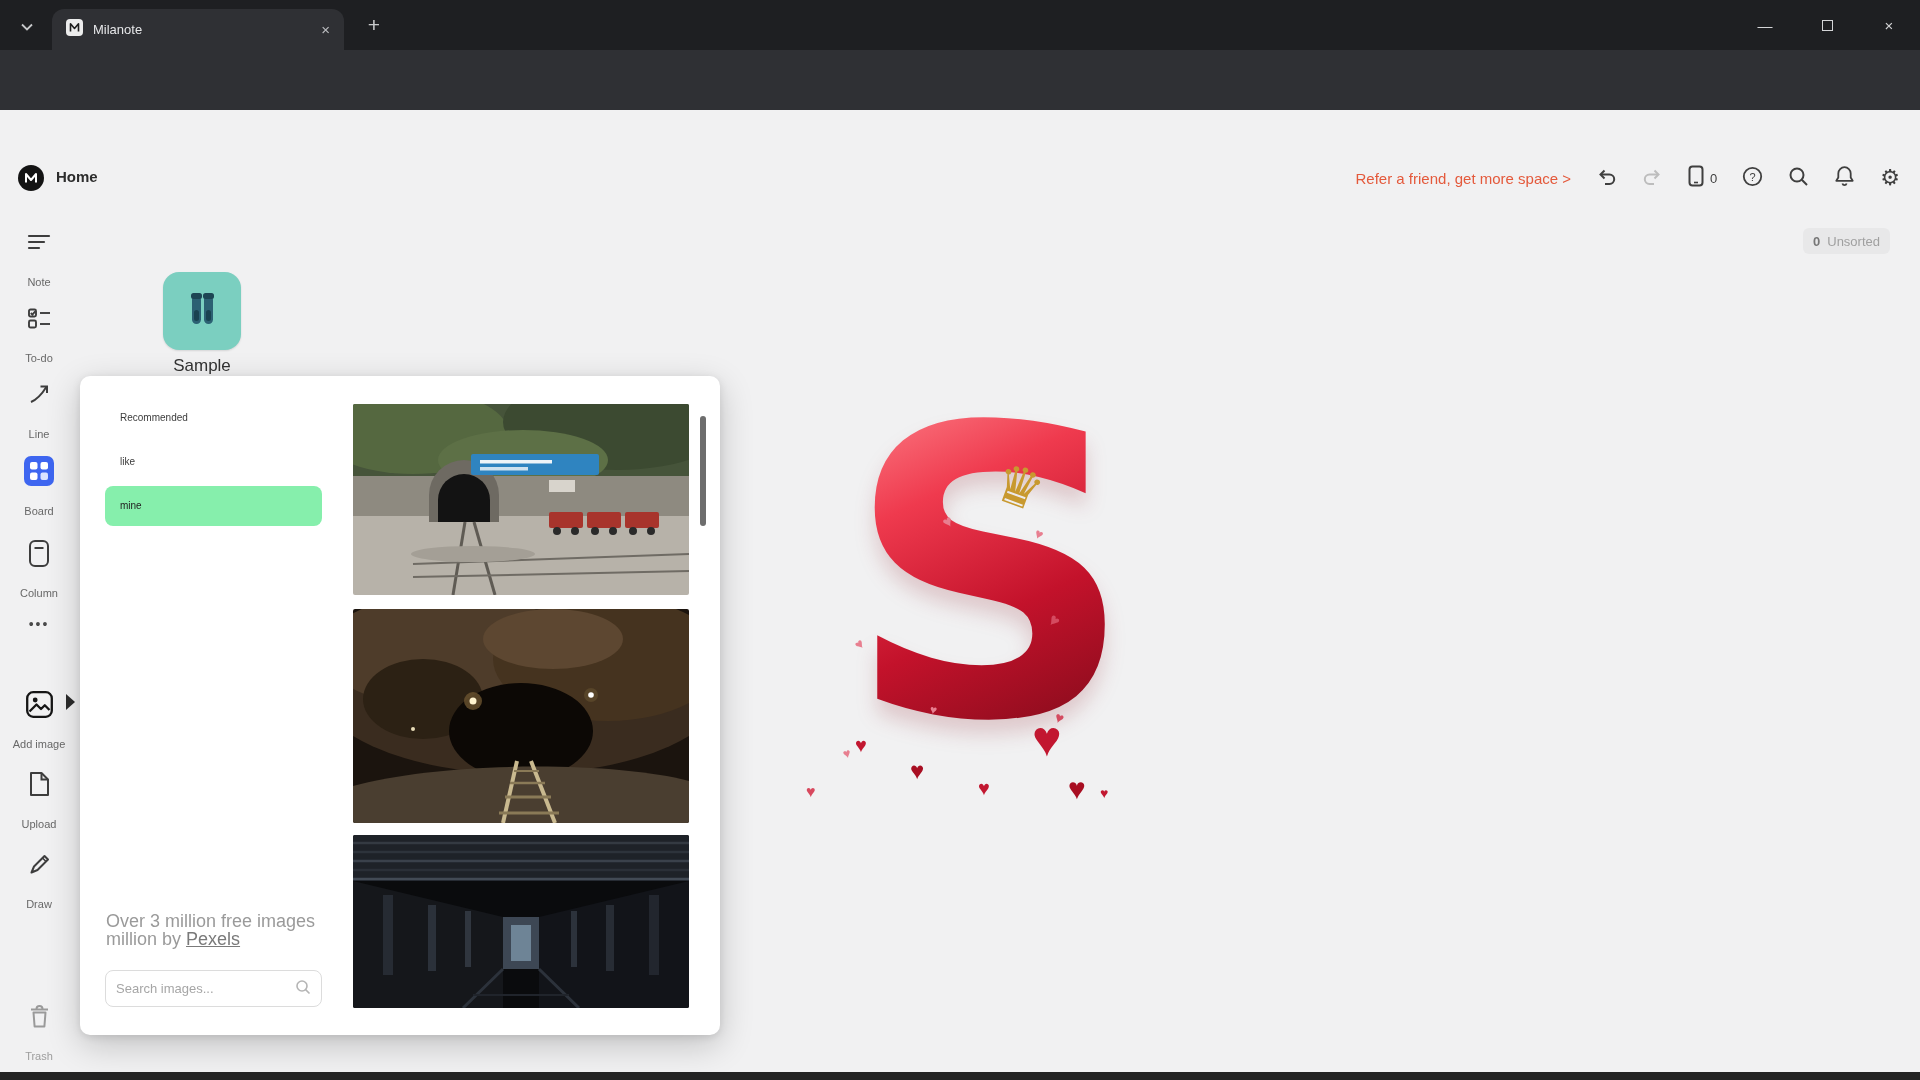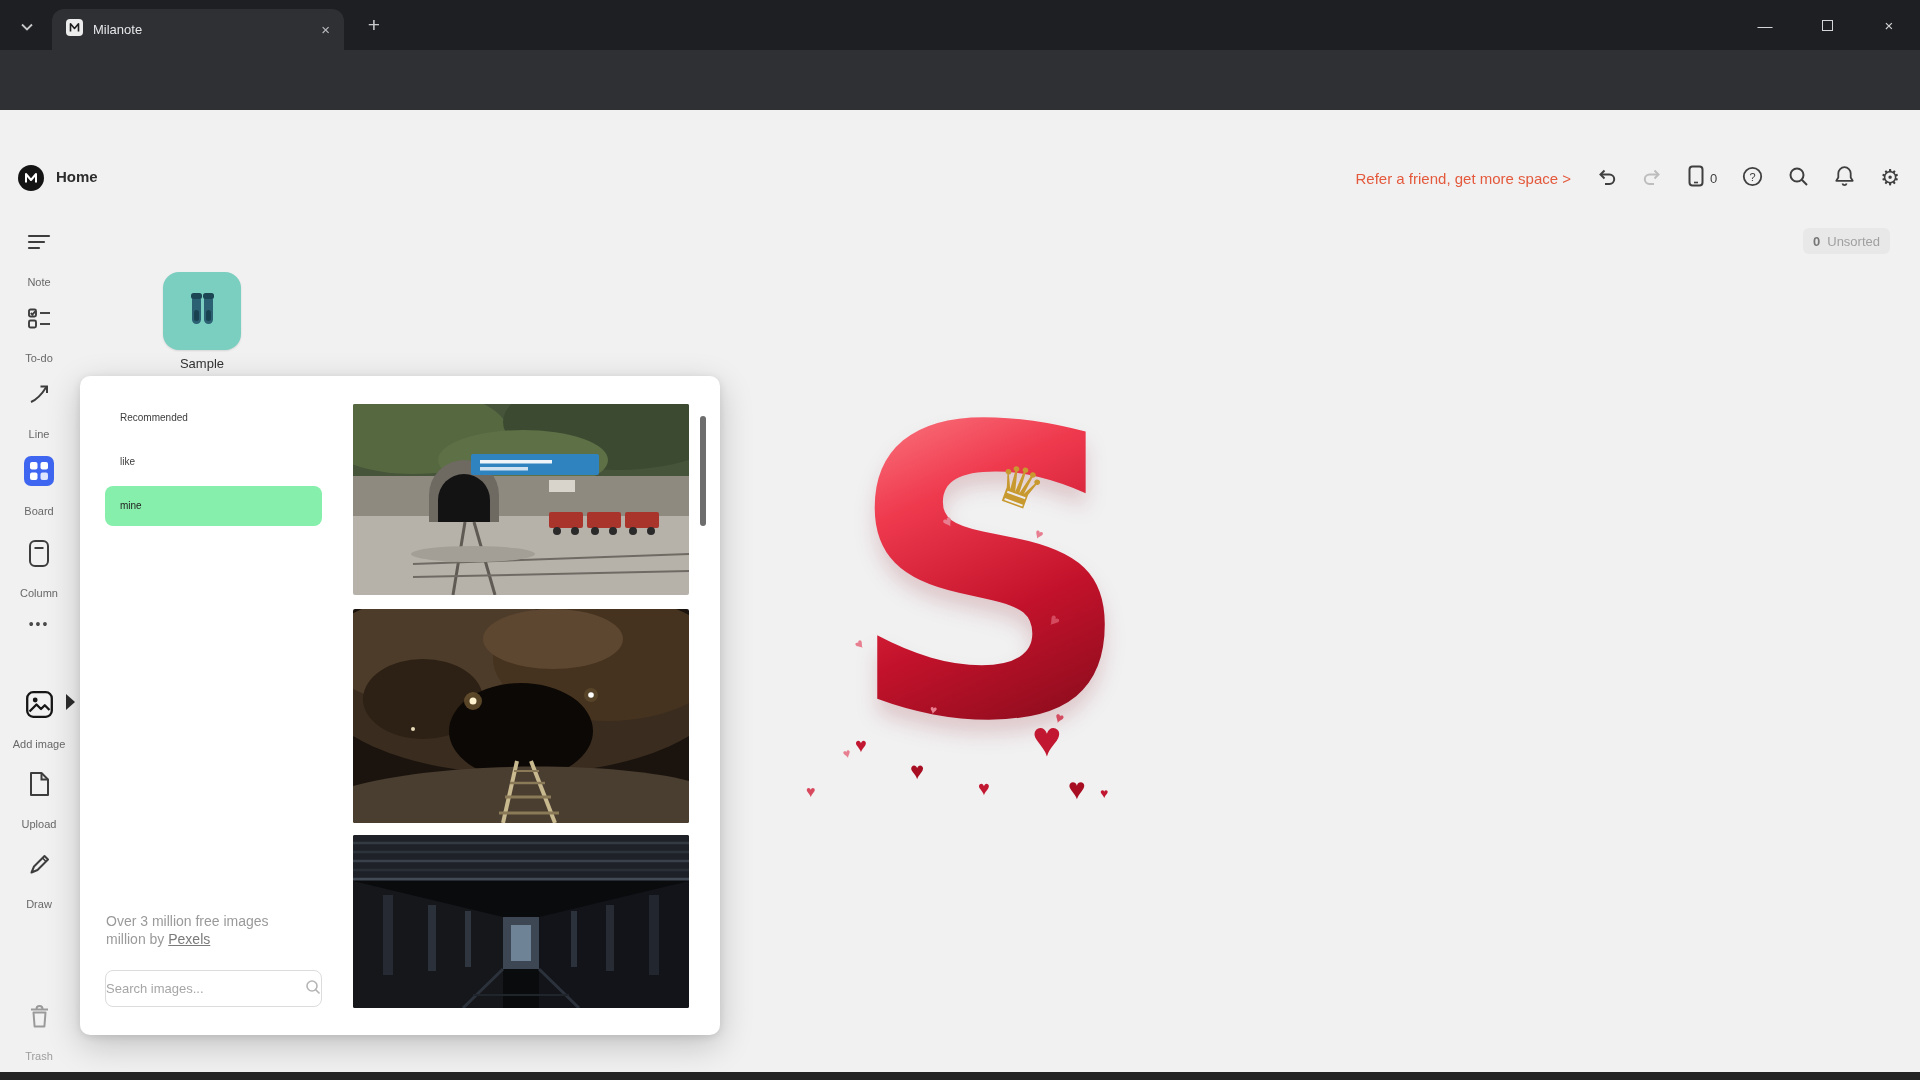--- a/index.html
+++ b/index.html
@@ -44,21 +44,21 @@
   .rail-label { margin-top:18px; font-size:11px; color:#686868; }
   .rail-label.dim { color:#9d9d9d; }
   .ri-note{top:116px} .ri-todo{top:192px} .ri-line{top:268px} .ri-board{top:345px}
   .ri-column{top:427px} .ri-more{top:498px} .ri-addimage{top:578px} .ri-upload{top:658px}
   .ri-draw{top:738px} .ri-trash{top:890px}
   .more-glyph { font-size:14px; color:#4a4a4a; letter-spacing:2px; }
   .popup-pointer { position:absolute; left:66px; top:584px; width:0; height:0; border-top:8px solid transparent; border-bottom:8px solid transparent; border-left:9px solid #2b2b2b; }
 
   
   .board-card { position:absolute; left:163px; top:162px; width:78px; height:78px; background:#7bcfc0; border-radius:16px; display:flex; align-items:center; justify-content:center; box-shadow:0 1px 2px rgba(0,0,0,.12); }
-  .board-card-label { position:absolute; left:142px; top:246px; width:120px; text-align:center; font-size:13px; color:#333; }
+  .board-card-label { position:absolute; left:142px; top:246px; width:120px; text-align:center; font-size:17px; color:#333; }
   .unsorted-badge { position:absolute; right:30px; top:118px; height:26px; background:#e8e8e9; border-radius:6px; display:flex; align-items:center; gap:7px; padding:0 10px; }
   .unsorted-count { font-size:13px; font-weight:bold; color:#777; }
   .unsorted-label { font-size:13px; color:#a0a0a0; }
 
   
   .letter-s { position:absolute; left:846px; top:266px; font-family:"DejaVu Sans", sans-serif; font-size:400px; line-height:1; font-weight:bold; color:#c41a31;
     background:linear-gradient(155deg,#ff8a90 3%,#ef3a4e 30%,#c3122b 58%,#8c0c1d 85%);
     -webkit-background-clip:text; background-clip:text; -webkit-text-fill-color:transparent;
     filter:drop-shadow(0 14px 10px rgba(140,15,30,.18)); }
   .crown { position:absolute; left:995px; top:350px; font-size:54px; color:#c8992f; transform:rotate(20deg); line-height:1; }
@@ -78,23 +78,23 @@
   .h4{left:1032px;top:604px;font-size:50px;}
   .h5{left:1068px;top:664px;font-size:30px;color:#a80e22;}
   .h6{left:806px;top:674px;font-size:16px;color:#d8495e;}
   .h7{left:1100px;top:676px;font-size:14px;}
 
   
   .popup { position:absolute; left:80px; top:266px; width:640px; height:659px; background:#fff; border-radius:10px; box-shadow:0 10px 34px rgba(0,0,0,.20), 0 2px 8px rgba(0,0,0,.10); }
   .picker-menu-item { position:absolute; left:25px; width:217px; height:40px; line-height:40px; padding-left:15px; font-size:10px; color:#3c3c3c; border-radius:8px; cursor:pointer; }
   .pm-0{top:22px} .pm-1{top:66px} .pm-2{top:110px} .pm-3{top:154px}
   .picker-menu-item.selected { background:#86efac; color:#222; }
-  .picker-footer { position:absolute; left:26px; top:536px; width:220px; font-size:14px; color:#9a9a9a; line-height:18px; }
+  .picker-footer { position:absolute; left:26px; top:536px; width:220px; font-size:18px; color:#9a9a9a; line-height:18px; }
   .pexels-link { color:#7a7a7a; text-decoration:underline; }
-  .search-box { position:absolute; left:25px; top:594px; width:217px; height:37px; border:1px solid #dcdcdc; border-radius:8px; background:#fff; display:flex; align-items:center; padding:0 0; }
+  .search-box { position:absolute; left:25px; top:594px; width:217px; height:37px; border:1px solid #dcdcdc; border-radius:8px; background:#fff; display:flex; align-items:center; padding:0 10px; }
   .search-box input { border:none; outline:none; flex:1; font-size:13px; color:#444; font-family:"Liberation Sans", sans-serif; background:transparent; }
   .search-box input::placeholder { color:#a6a6a6; }
   .img-result { position:absolute; left:273px; width:336px; border-radius:2px; overflow:hidden; cursor:pointer; }
   .img-1{top:28px;height:191px} .img-2{top:233px;height:214px} .img-3{top:459px;height:173px}
   .img-result svg { display:block; width:100%; height:100%; }
   .picker-scrollbar { position:absolute; left:620px; top:40px; width:6px; height:110px; background:#6d6d6d; border-radius:3px; }
 
   .bottom-strip { position:absolute; left:0; top:1072px; width:1920px; height:8px; background:#232323; }
 </style>
 </head>

